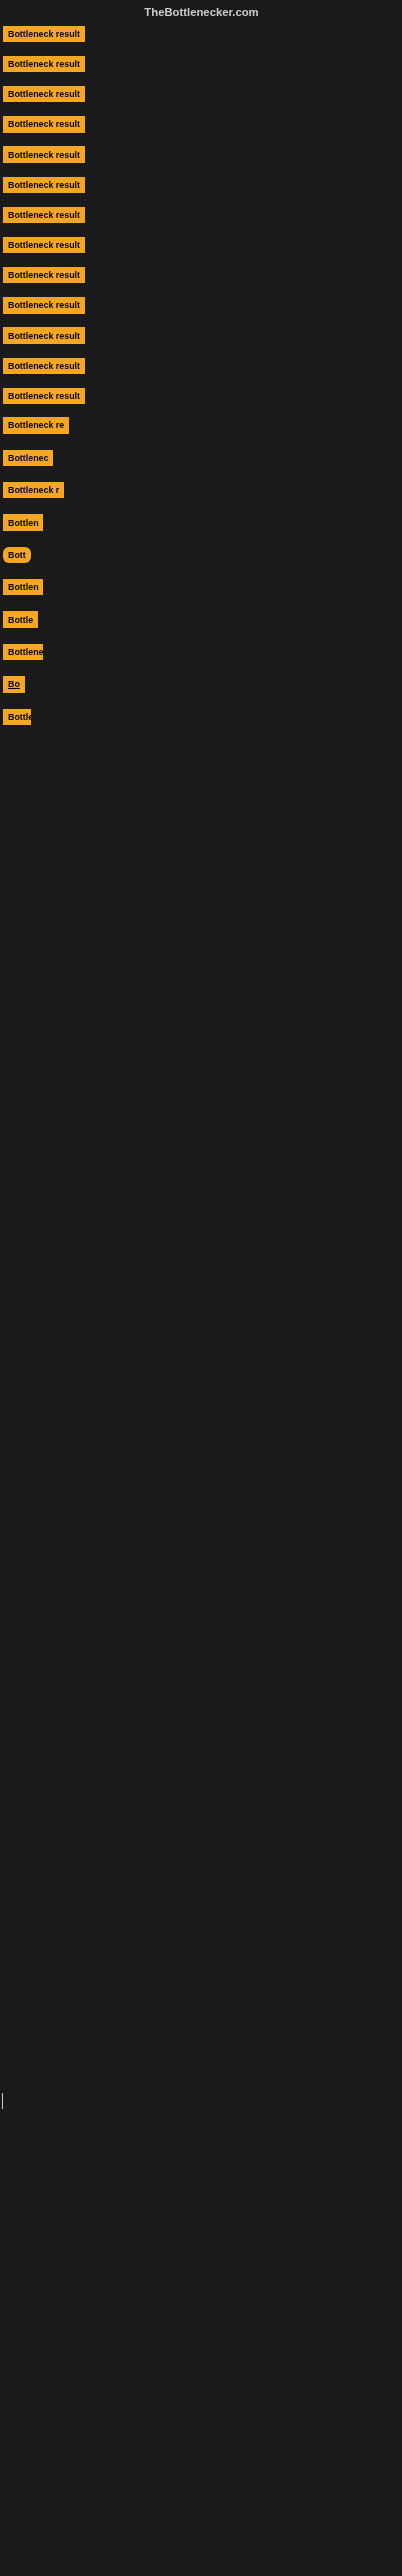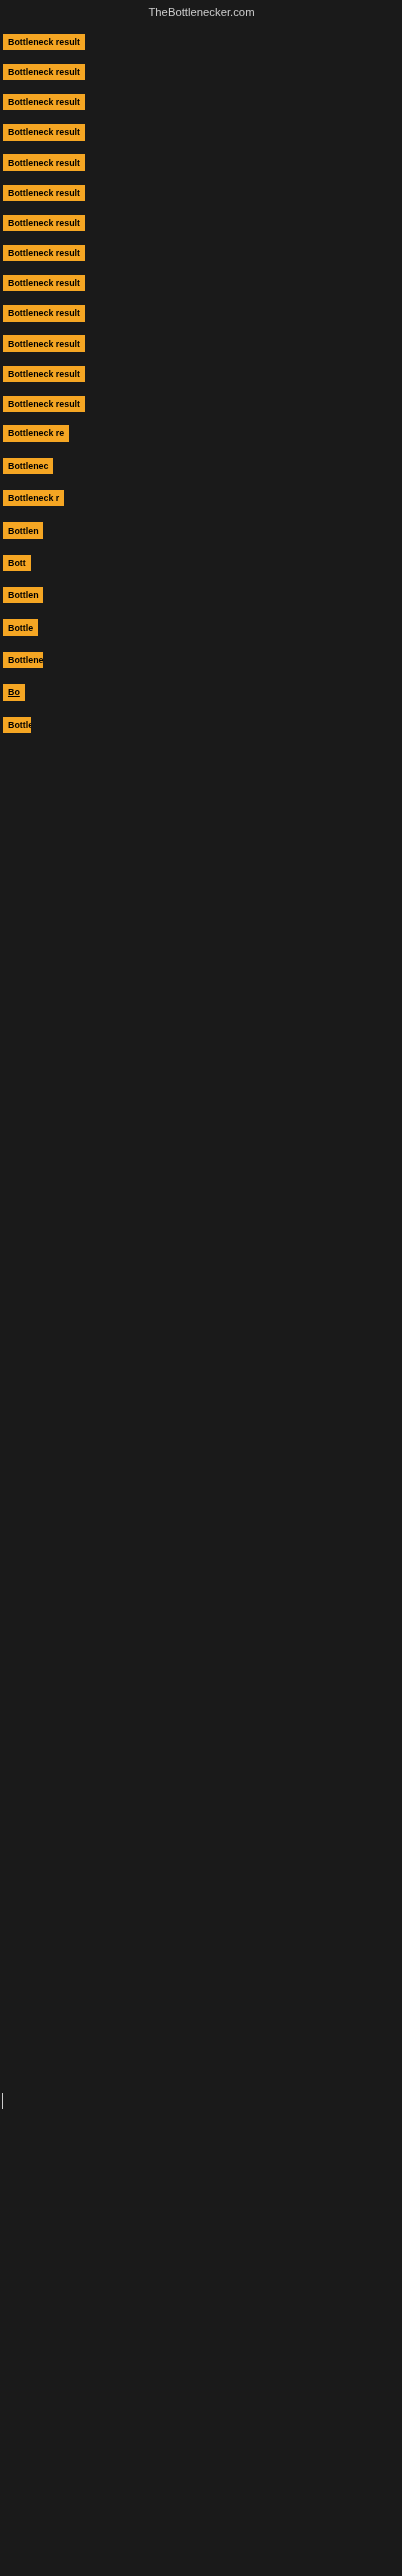--- a/index.html
+++ b/index.html
@@ -14,51 +14,50 @@
       background-color: #1a1a1a;
       font-family: Arial, sans-serif;
       position: relative;
     }
 
     .site-title {
       text-align: center;
       color: #cccccc;
       font-size: 11.3px;
       padding: 6.4px 0 3.2px 0;
-      font-weight: normal;
+      font-weight: bold;
     }
 
     .bottleneck-badge {
       background-color: #f5a623;
       color: #000000;
       font-size: 8.9px;
       font-weight: bold;
       padding: 3.2px 4.8px;
       white-space: nowrap;
       display: inline-block;
       margin-left: 1.6px;
     }
 
     .items-container {
       padding-top: 3.2px;
     }
 
     .item-row {
       margin-bottom: 13px;
       padding-left: 1.6px;
-      margin-top: 8px;
     }
 
     
     .badge-full { max-width: 97px; overflow: visible; }
     .badge-l1 { max-width: 89px; overflow: hidden; text-align: center; }
     .badge-l2 { max-width: 81px; overflow: hidden; }
     .badge-l3 { max-width: 72px; overflow: hidden; text-align: right; }
     .badge-l4 { max-width: 64px; overflow: hidden; }
-    .badge-l5 { max-width: 56px; overflow: hidden; }
+    .badge-l5 { max-width: 56px; overflow: hidden; border-radius: 6px; }
     .badge-l6 { max-width: 48px; overflow: hidden; }
     .badge-l7 { max-width: 40px; overflow: hidden; }
     .badge-l8 { max-width: 32px; overflow: hidden; text-decoration: underline; }
     .badge-l9 { max-width: 28px; overflow: hidden; }
 
     .cursor-line {
       position: absolute;
       left: 1.6px;
       width: 1.6px;
       height: 16px;

